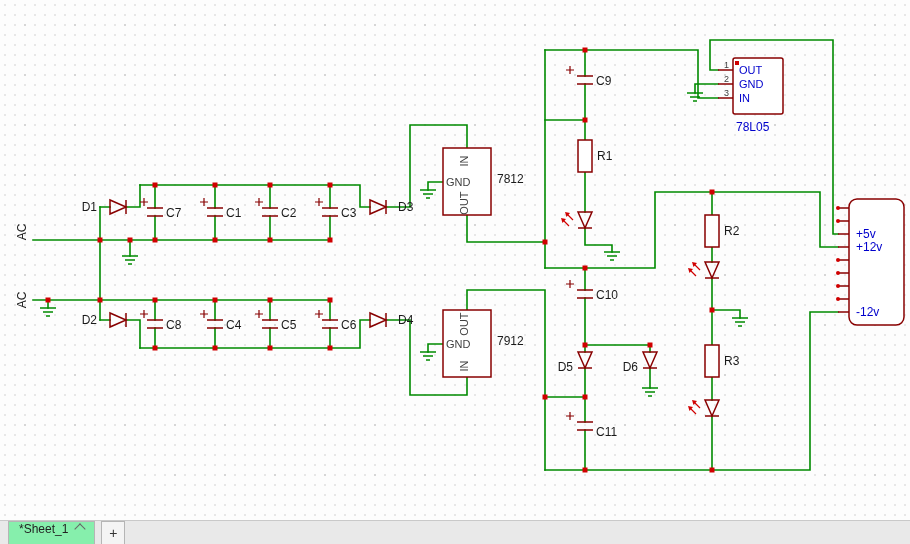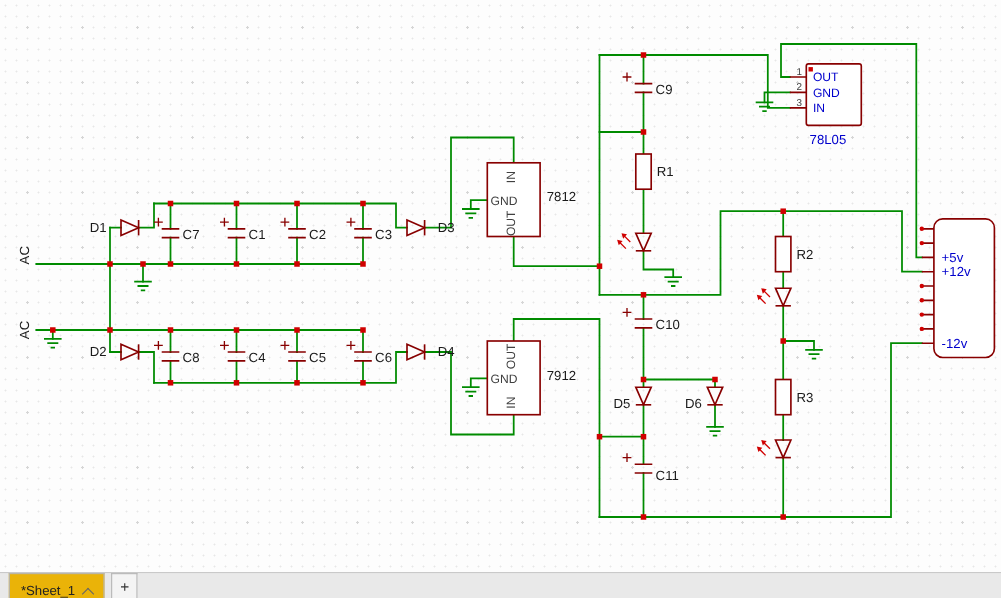--- a/index.html
+++ b/index.html
@@ -22,21 +22,21 @@
   .dot{fill:#D00000;}
   .pinend{fill:#D00000;}
   .arrow{stroke:#D00000;stroke-width:1.2;fill:none;}
   .arrowhead{fill:#D00000;stroke:none;}
   .ref{font-size:12px;fill:#1A1A1A;}
   .pinname{font-size:11px;fill:#404040;}
   .pinblue{font-size:11px;fill:#0000CC;}
   .netblue{font-size:12px;fill:#0000CC;}
   .pinnum{font-size:9px;fill:#404040;}
   .statusbar{height:23px;background:#e9e9e9;border-top:1px solid #c9c9c9;display:flex;align-items:stretch;padding-left:8px;}
-  .sheet-tab{background:#eab308;border:1px solid #b5b5b5;border-bottom:none;display:flex;align-items:flex-end;gap:8px;padding:0 10px;font-size:12px;color:#222;cursor:default;}
+  .sheet-tab{background:#86efac;border:1px solid #b5b5b5;border-bottom:none;display:flex;align-items:flex-start;gap:8px;padding:0 10px;font-size:12px;color:#222;cursor:default;}
   .chev{width:7px;height:7px;border-left:1.5px solid #666;border-top:1.5px solid #666;transform:rotate(45deg);margin-top:3px;}
   .add-btn{width:22px;background:#f4f4f4;border:1px solid #b5b5b5;border-bottom:none;margin-left:6px;display:flex;align-items:center;justify-content:center;font-size:14px;color:#333;cursor:default;}
 </style>
 </head>
 <body>
 
 <div class="canvas">
 <svg width="910" height="520" viewBox="0 0 910 520">
 
   <g>

